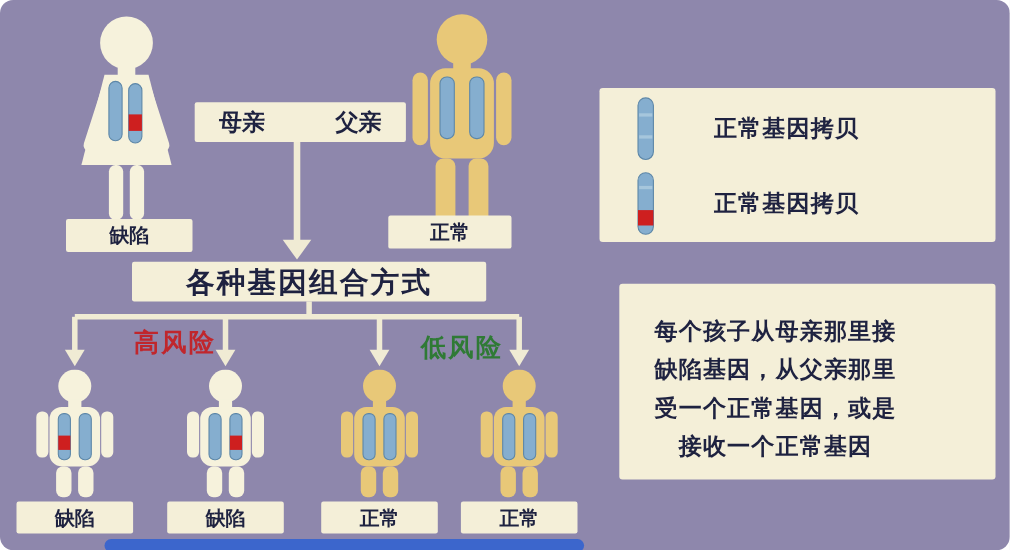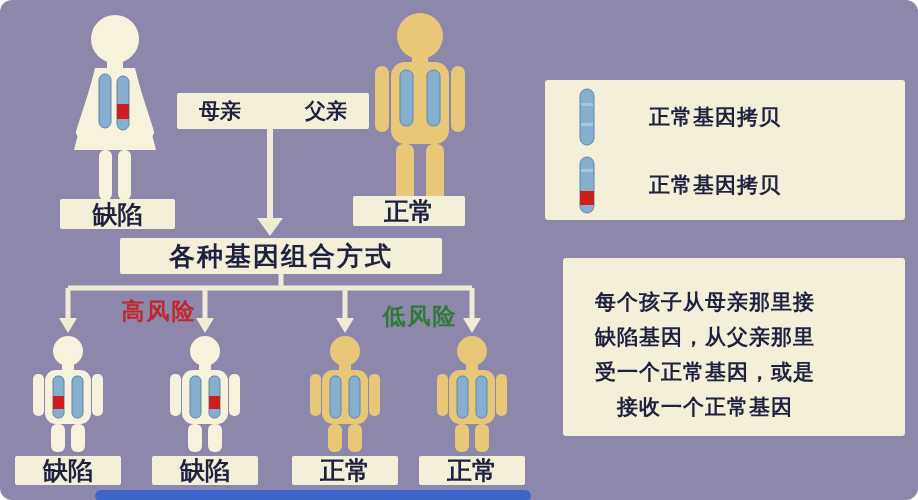--- a/index.html
+++ b/index.html
@@ -22,21 +22,21 @@
     position:relative;width:918px;height:500px;background:var(--bg);
     overflow:hidden;border-radius:12px;
     font-family:"Liberation Sans","DejaVu Sans",sans-serif;color:var(--ink);
   }
   .abs{position:absolute;}
   .connectors{position:absolute;left:0;top:0;z-index:1;}
   .figure{z-index:2;}
   .label-box{
     position:absolute;z-index:3;background:var(--panel);
     display:flex;align-items:center;justify-content:center;
-    font-weight:bold;font-size:25px;color:var(--ink);
+    font-weight:bold;font-size:18px;color:var(--ink);
     border-radius:2px;
   }
   .parents-box{justify-content:space-between;padding:0 22px;box-sizing:border-box;font-size:21px;}
   .combo-box{font-size:26px;letter-spacing:2px;}
   .risk{
     position:absolute;z-index:4;font-weight:bold;font-size:23px;
     width:130px;text-align:center;letter-spacing:2px;
   }
   .risk.high{color:var(--hirisk);}
   .risk.low{color:var(--lorisk);}

